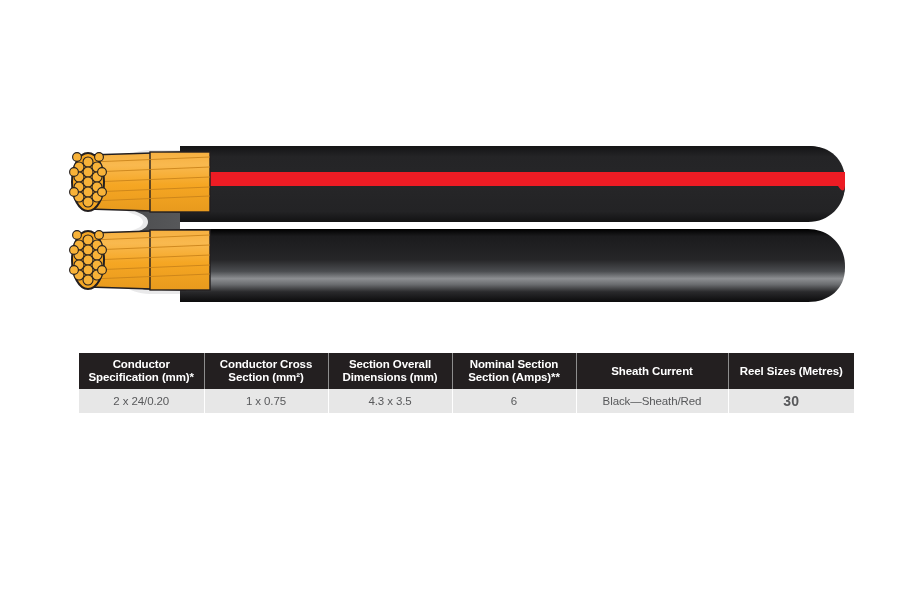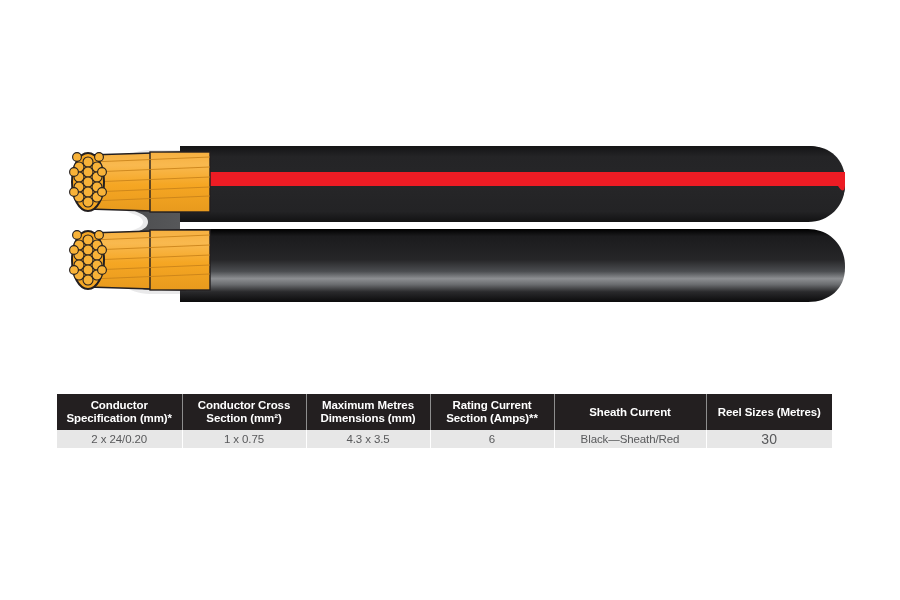--- a/index.html
+++ b/index.html
@@ -24,26 +24,25 @@
     width: 900px;
     height: 330px;
   }
   #product-figure svg {
     display: block;
   }
 
   
   #spec-table {
     position: absolute;
-    left: 57px;
+    left: 79px;
     top: 353px;
     width: 775px;
     border-collapse: collapse;
     table-layout: fixed;
-    margin-top: 41px;
   }
   #spec-table th,
   #spec-table td {
     padding: 0;
     margin: 0;
     text-align: center;
     vertical-align: middle;
   }
   #spec-table thead th {
     background: #231f20;
@@ -55,26 +54,27 @@
     border-right: 1px solid #8d8d8d;
     letter-spacing: -0.1px;
   }
   #spec-table thead th:last-child {
     border-right: none;
   }
   #spec-table tbody td {
     background: #e7e7e7;
     color: #58595b;
     font-size: 11.5px;
-    height: 18px;
+    height: 24px;
     border-right: 1px solid #ffffff;
     letter-spacing: -0.1px;
   }
   #spec-table tbody td:last-child {
     border-right: none;
+    font-weight: bold;
   }
   #spec-table tbody td.reel-value {
     font-size: 14px;
     letter-spacing: 0.3px;
   }
   .hdr-line { display: block; }
 </style>
 </head>
 <body>
 
@@ -245,25 +245,25 @@
     <tr>
       <th>
         <span class="hdr-line">Conductor</span>
         <span class="hdr-line">Specification (mm)*</span>
       </th>
       <th>
         <span class="hdr-line">Conductor Cross</span>
         <span class="hdr-line">Section (mm²)</span>
       </th>
       <th>
-        <span class="hdr-line">Maximum Metres</span>
+        <span class="hdr-line">Section Overall</span>
         <span class="hdr-line">Dimensions (mm)</span>
       </th>
       <th>
-        <span class="hdr-line">Rating Current</span>
+        <span class="hdr-line">Nominal Section</span>
         <span class="hdr-line">Section (Amps)**</span>
       </th>
       <th>
         <span class="hdr-line">Sheath Current</span>
       </th>
       <th>
         <span class="hdr-line">Reel Sizes (Metres)</span>
       </th>
     </tr>
   </thead>

